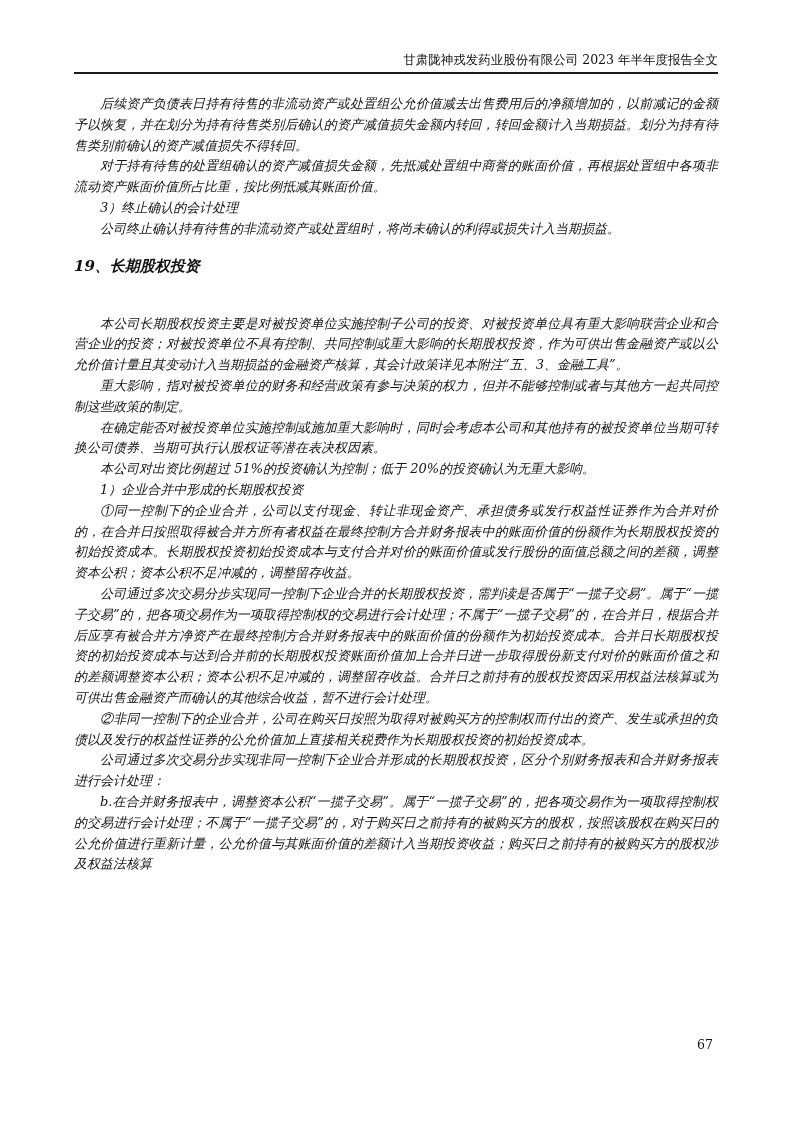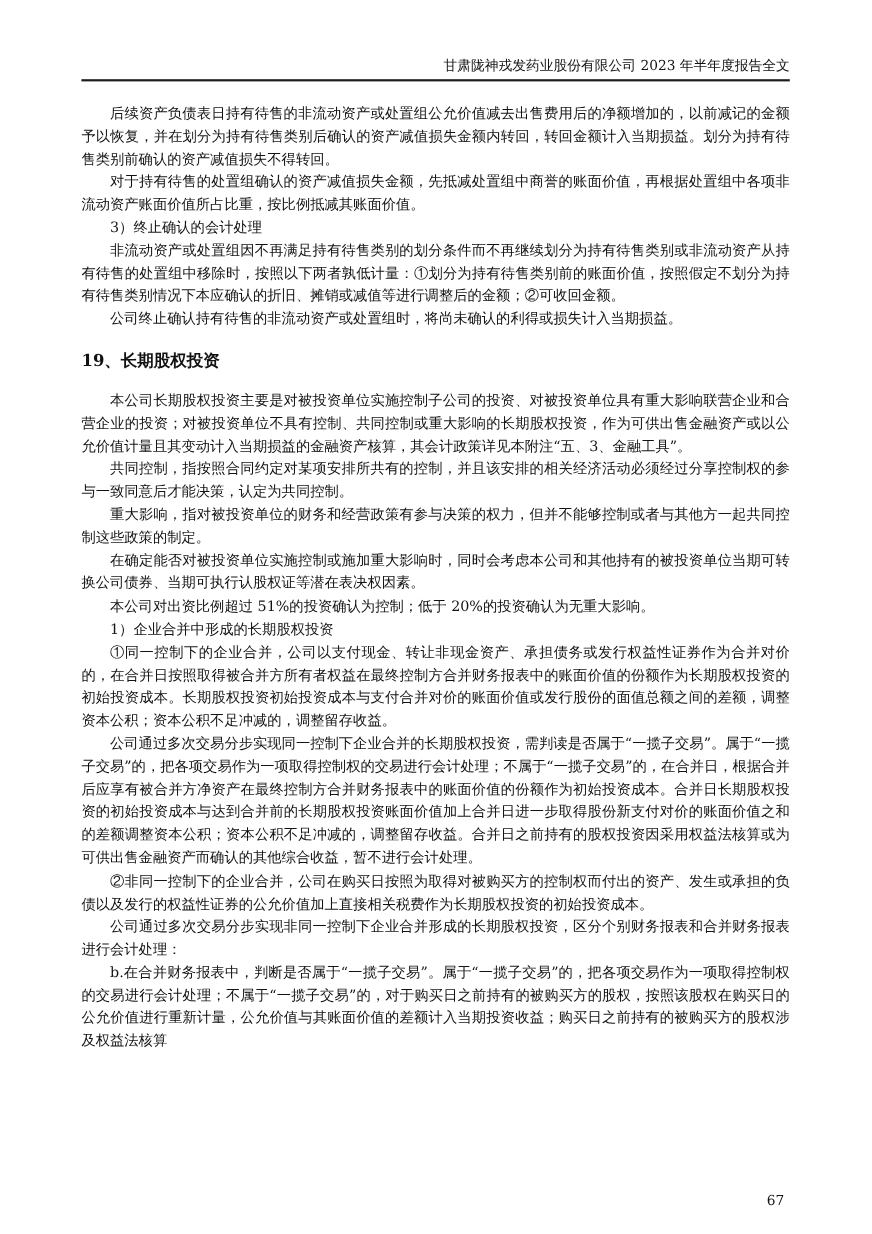--- a/index.html
+++ b/index.html
@@ -26,71 +26,69 @@
     line-height: 15px;
     padding-bottom: 5px;
     border-bottom: 2px solid #1c1c1c;
     white-space: nowrap;
   }
   .content {
     position: absolute;
     top: 94px;
     left: 74px;
     right: 75px;
+    font-style: italic;
   }
   .content p {
     margin: 0;
     font-size: 13px;
     line-height: 20.8px;
     text-align: justify;
     text-justify: inter-ideograph;
     text-indent: 2em;
     word-break: break-all;
   }
   .section-heading {
     font-size: 15px;
     font-weight: bold;
-    margin: 16px 0 17px 0;
+    margin: 16px 0 38px 0;
     line-height: 20px;
     text-indent: 0;
   }
   .page-number {
     position: absolute;
     top: 1037px;
     right: 80px;
     font-size: 12.5px;
-    margin-top: 46px;
   }
 </style>
 </head>
 <body>
 
 <div class="page">
 
   <div class="header">
     <span>甘肃陇神戎发药业股份有限公司 2023 年半年度报告全文</span>
   </div>
 
   <div class="content">
     <p>后续资产负债表日持有待售的非流动资产或处置组公允价值减去出售费用后的净额增加的，以前减记的金额予以恢复，并在划分为持有待售类别后确认的资产减值损失金额内转回，转回金额计入当期损益。划分为持有待售类别前确认的资产减值损失不得转回。</p>
     <p>对于持有待售的处置组确认的资产减值损失金额，先抵减处置组中商誉的账面价值，再根据处置组中各项非流动资产账面价值所占比重，按比例抵减其账面价值。</p>
     <p>3）终止确认的会计处理</p>
-    <p>非流动资产或处置组因不再满足持有待售类别的划分条件而不再继续划分为持有待售类别或非流动资产从持有待售的处置组中移除时，按照以下两者孰低计量：①划分为持有待售类别前的账面价值，按照假定不划分为持有待售类别情况下本应确认的折旧、摊销或减值等进行调整后的金额；②可收回金额。</p>
     <p>公司终止确认持有待售的非流动资产或处置组时，将尚未确认的利得或损失计入当期损益。</p>
 
     <h2 class="section-heading">19、长期股权投资</h2>
 
     <p>本公司长期股权投资主要是对被投资单位实施控制子公司的投资、对被投资单位具有重大影响联营企业和合营企业的投资；对被投资单位不具有控制、共同控制或重大影响的长期股权投资，作为可供出售金融资产或以公允价值计量且其变动计入当期损益的金融资产核算，其会计政策详见本附注“五、3、金融工具”。</p>
-    <p>共同控制，指按照合同约定对某项安排所共有的控制，并且该安排的相关经济活动必须经过分享控制权的参与一致同意后才能决策，认定为共同控制。</p>
     <p>重大影响，指对被投资单位的财务和经营政策有参与决策的权力，但并不能够控制或者与其他方一起共同控制这些政策的制定。</p>
     <p>在确定能否对被投资单位实施控制或施加重大影响时，同时会考虑本公司和其他持有的被投资单位当期可转换公司债券、当期可执行认股权证等潜在表决权因素。</p>
     <p>本公司对出资比例超过 51%的投资确认为控制；低于 20%的投资确认为无重大影响。</p>
     <p>1）企业合并中形成的长期股权投资</p>
     <p>①同一控制下的企业合并，公司以支付现金、转让非现金资产、承担债务或发行权益性证券作为合并对价的，在合并日按照取得被合并方所有者权益在最终控制方合并财务报表中的账面价值的份额作为长期股权投资的初始投资成本。长期股权投资初始投资成本与支付合并对价的账面价值或发行股份的面值总额之间的差额，调整资本公积；资本公积不足冲减的，调整留存收益。</p>
     <p>公司通过多次交易分步实现同一控制下企业合并的长期股权投资，需判读是否属于“一揽子交易”。属于“一揽子交易”的，把各项交易作为一项取得控制权的交易进行会计处理；不属于“一揽子交易”的，在合并日，根据合并后应享有被合并方净资产在最终控制方合并财务报表中的账面价值的份额作为初始投资成本。合并日长期股权投资的初始投资成本与达到合并前的长期股权投资账面价值加上合并日进一步取得股份新支付对价的账面价值之和的差额调整资本公积；资本公积不足冲减的，调整留存收益。合并日之前持有的股权投资因采用权益法核算或为可供出售金融资产而确认的其他综合收益，暂不进行会计处理。</p>
     <p>②非同一控制下的企业合并，公司在购买日按照为取得对被购买方的控制权而付出的资产、发生或承担的负债以及发行的权益性证券的公允价值加上直接相关税费作为长期股权投资的初始投资成本。</p>
     <p>公司通过多次交易分步实现非同一控制下企业合并形成的长期股权投资，区分个别财务报表和合并财务报表进行会计处理：</p>
-    <p>b.在合并财务报表中，判断是否属于“一揽子交易”。属于“一揽子交易”的，把各项交易作为一项取得控制权的交易进行会计处理；不属于“一揽子交易”的，对于购买日之前持有的被购买方的股权，按照该股权在购买日的公允价值进行重新计量，公允价值与其账面价值的差额计入当期投资收益；购买日之前持有的被购买方的股权涉及权益法核算</p>
+    <p>b.在合并财务报表中，调整资本公积“一揽子交易”。属于“一揽子交易”的，把各项交易作为一项取得控制权的交易进行会计处理；不属于“一揽子交易”的，对于购买日之前持有的被购买方的股权，按照该股权在购买日的公允价值进行重新计量，公允价值与其账面价值的差额计入当期投资收益；购买日之前持有的被购买方的股权涉及权益法核算</p>
   </div>
 
   <div class="page-number">67</div>
 
 </div>
 
 </body></html>

